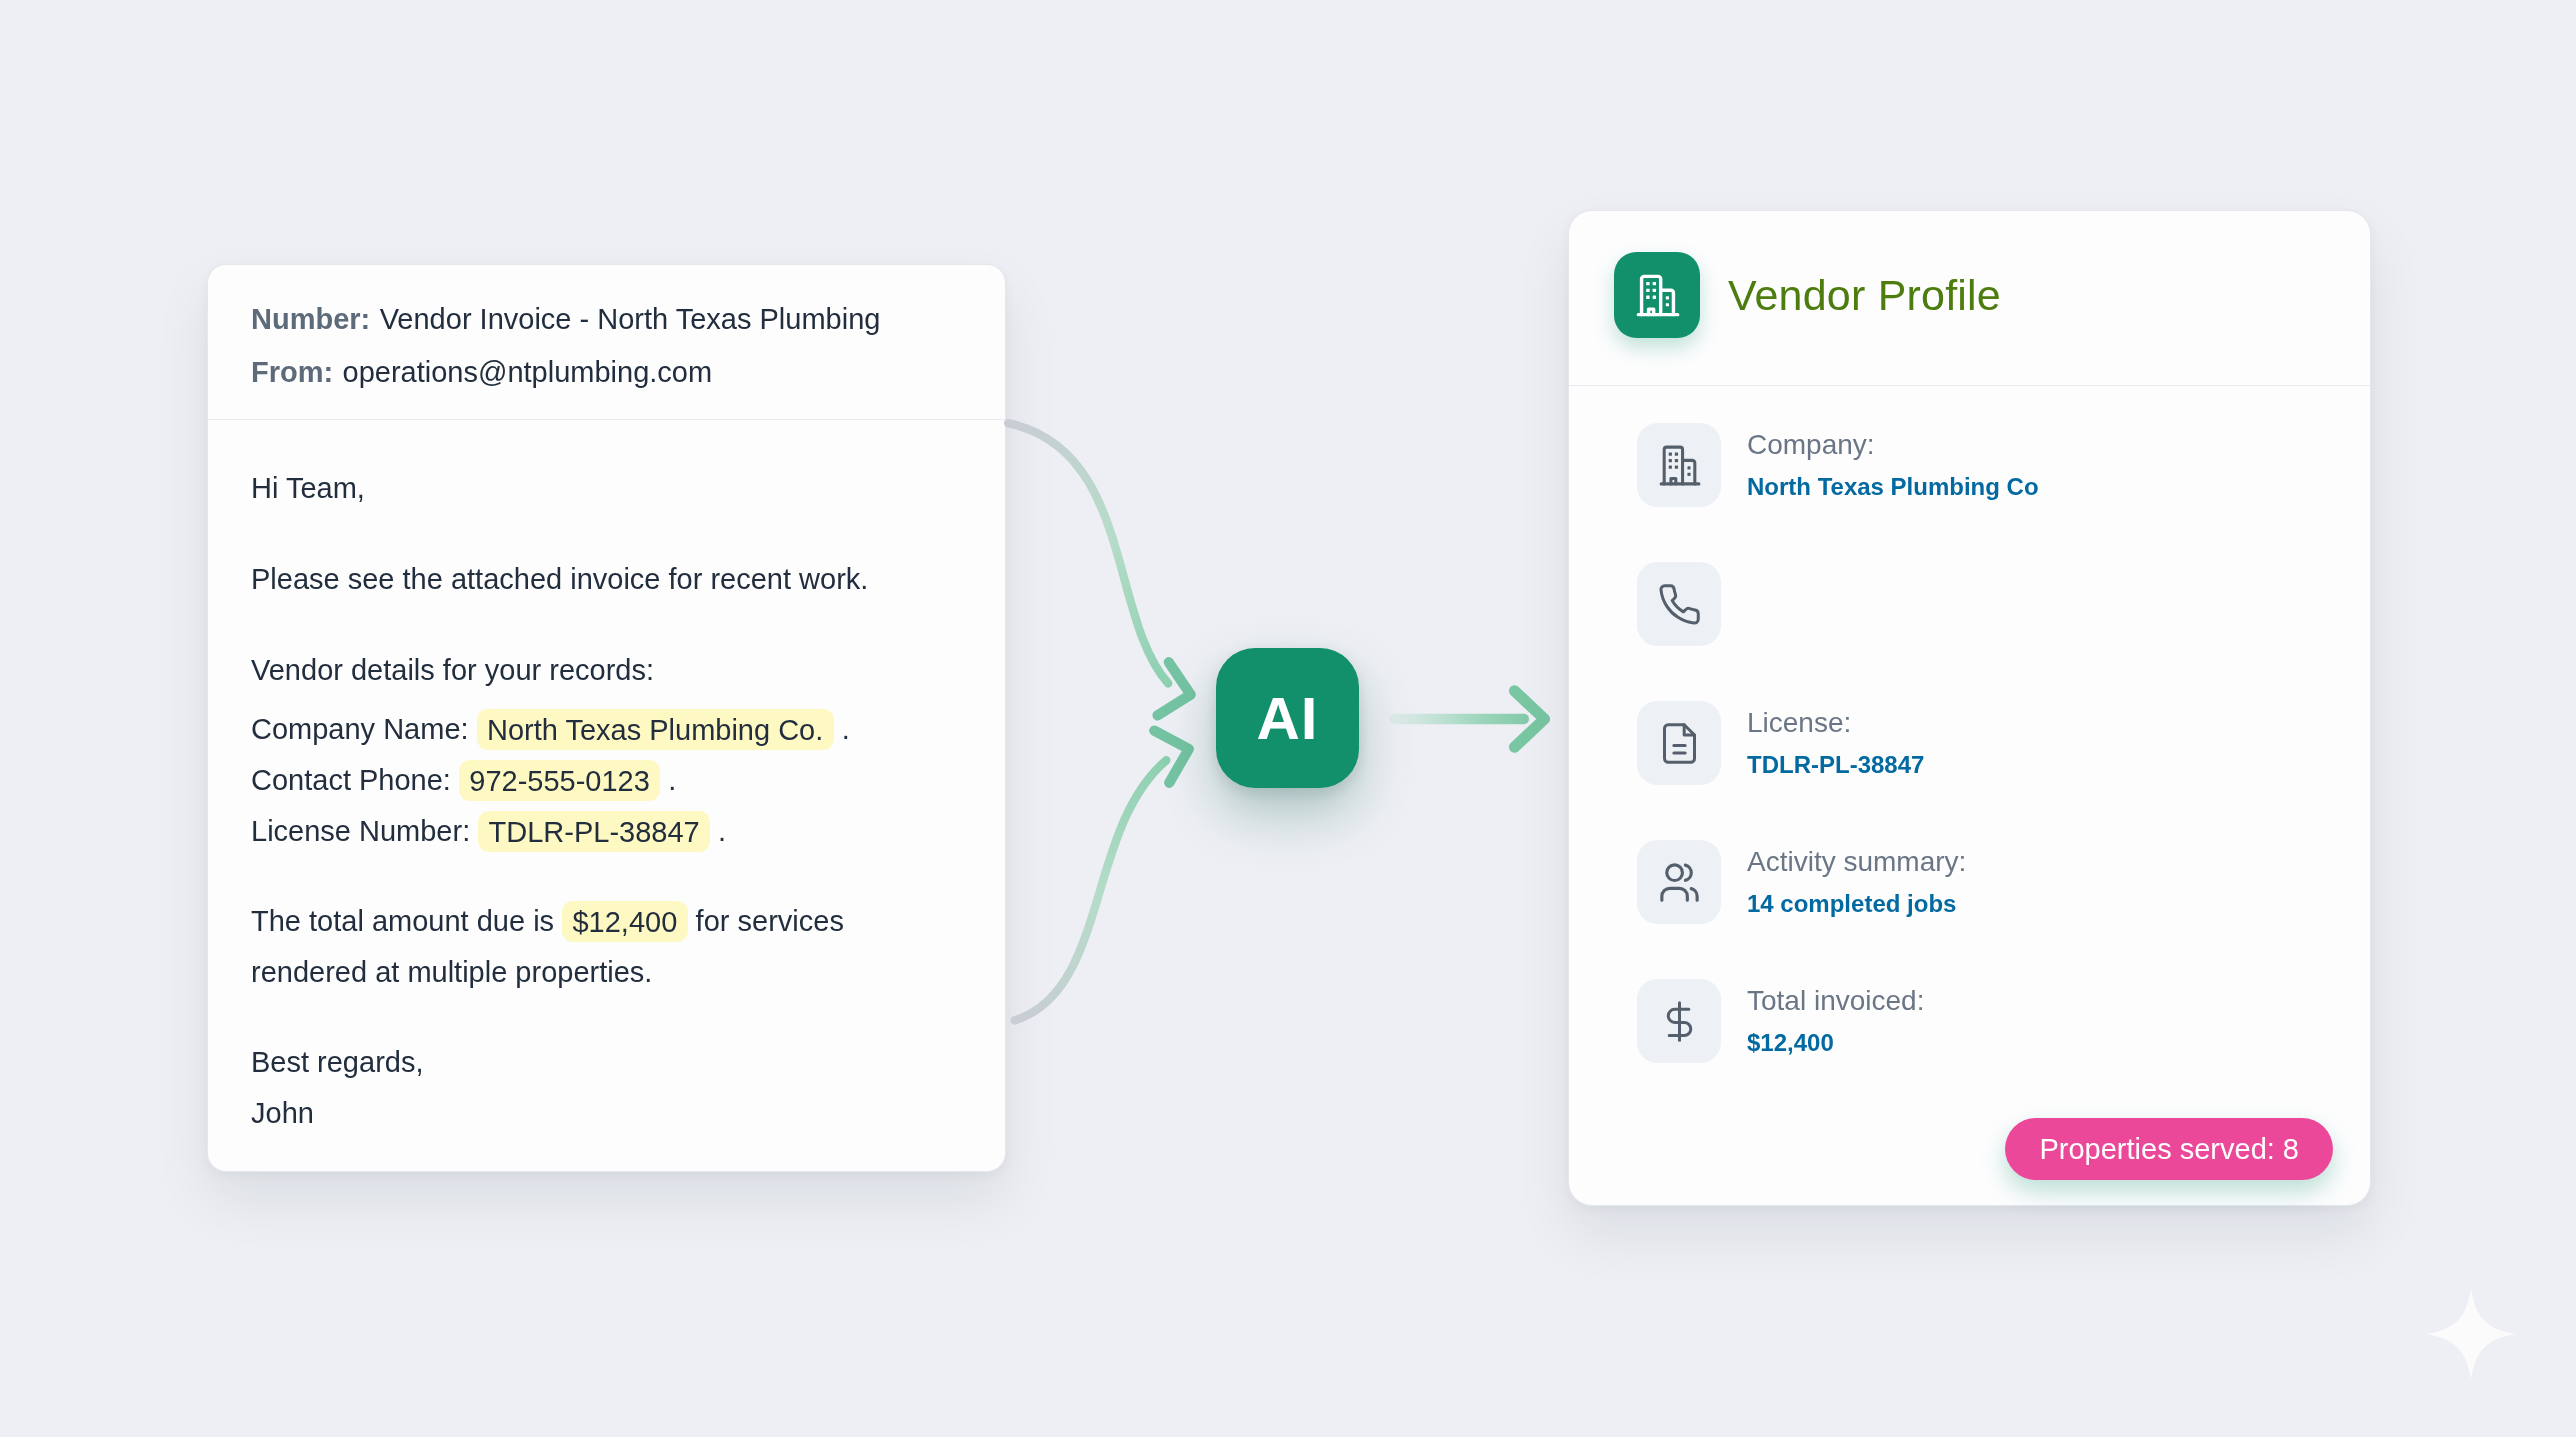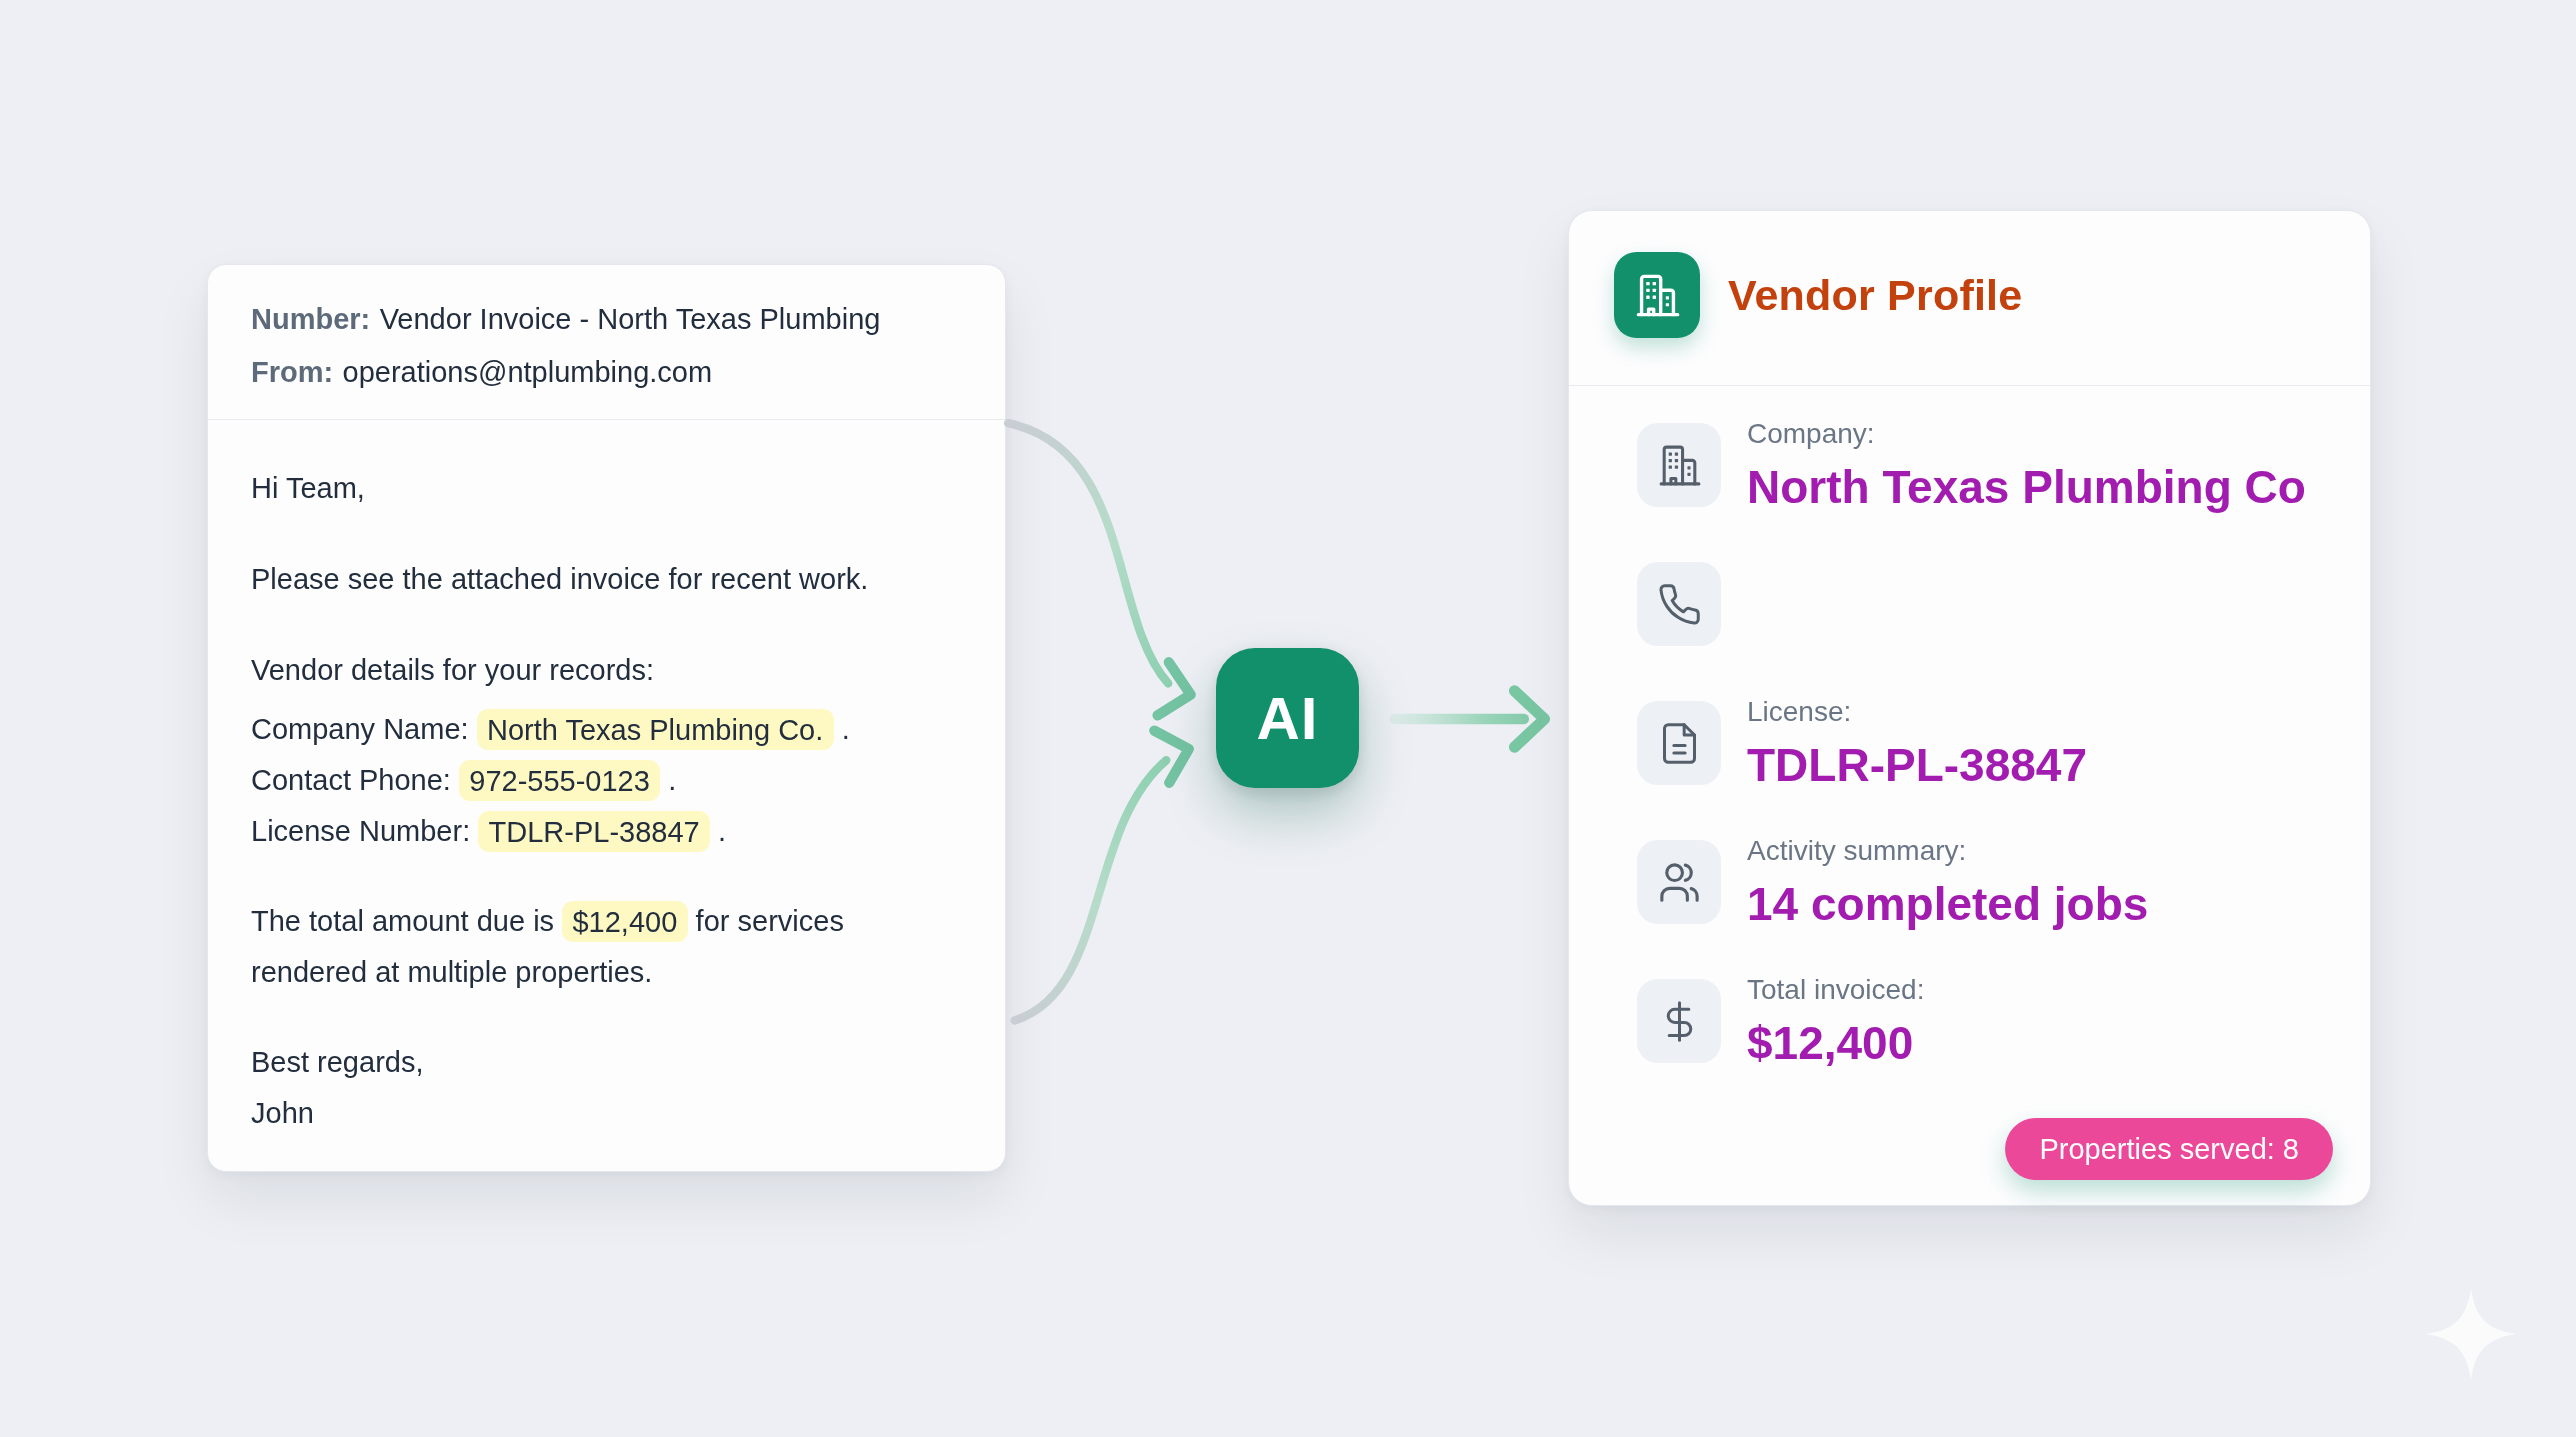--- a/index.html
+++ b/index.html
@@ -54,32 +54,32 @@
   .vendor-header {
     display:flex; align-items:center; gap:28px;
     padding:41px 45px 47px 45px;
   }
   .vendor-icon-tile {
     width:86px; height:86px; border-radius:22.5px; flex:none;
     background:#12906b; color:#ffffff;
     display:flex; align-items:center; justify-content:center;
     box-shadow:0 9.4px 20.6px rgba(18,144,107,.25);
   }
-  .vendor-title { font-size:43px; font-weight:bold; color:#c2410c; letter-spacing:0.2px; }
+  .vendor-title { font-size:43px; font-weight:normal; color:#4d7c0f; letter-spacing:0.2px; }
   .vendor-divider { height:1.4px; background:#e7eaee; }
   .vendor-rows { padding:37px 45px 0 68px; }
   .vrow { display:flex; align-items:center; gap:26px; margin-bottom:55px; height:84px; }
   .row-tile {
     width:84px; height:84px; border-radius:20.6px; flex:none;
     background:#edf0f5; color:#555f6b;
     display:flex; align-items:center; justify-content:center;
   }
   .row-text { display:flex; flex-direction:column; justify-content:center; }
   .rlabel { font-size:28px; color:#6a7685; line-height:1; margin-bottom:16px; }
-  .rvalue { font-size:46px; font-weight:bold; color:#a21caf; line-height:1; }
+  .rvalue { font-size:24px; font-weight:bold; color:#0369a1; line-height:1; }
   .pill {
     position:absolute; right:37px; bottom:25px; height:62px;
     background:#ec4899; color:#ffffff; border-radius:32px;
     padding:0 34px; font-size:29px; line-height:62px;
     box-shadow:0 11.2px 24px rgba(18,144,107,.28);
   }
 
   
   .sparkle { position:absolute; left:2424px; top:1287px; opacity:.8; }
 </style>

